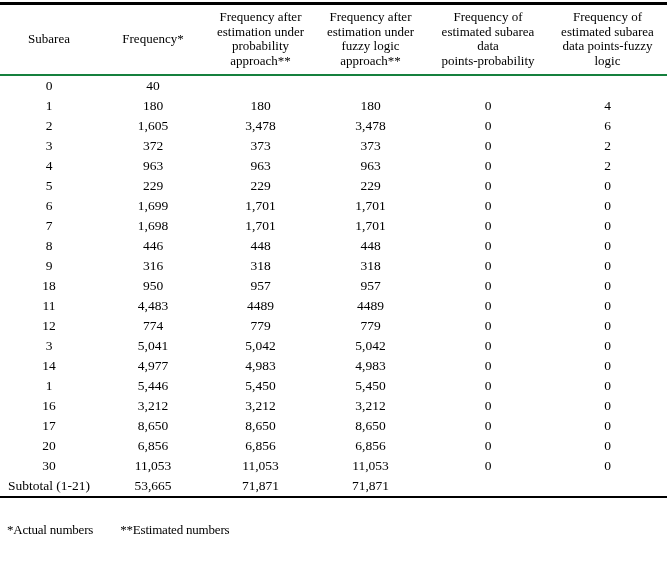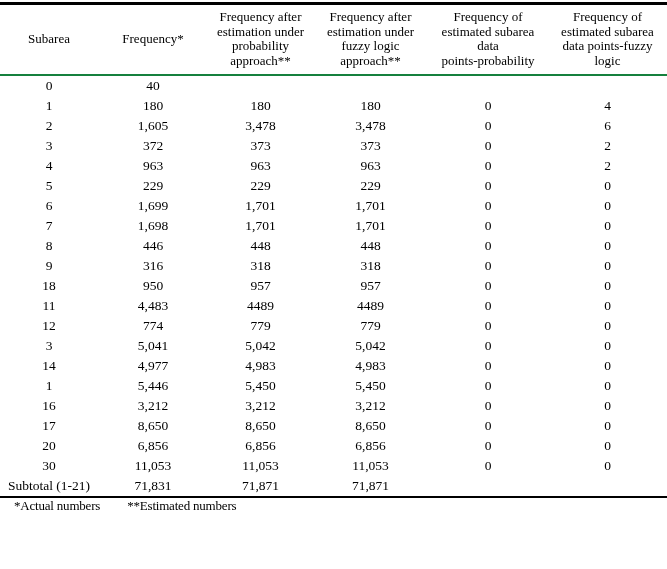--- a/index.html
+++ b/index.html
@@ -43,22 +43,22 @@
     height: 20px;
     font-size: 13.5px;
     line-height: 20px;
     text-align: center;
     vertical-align: middle;
     padding: 0;
     overflow: hidden;
     white-space: nowrap;
   }
   .footnotes {
-    margin-top: 0;
-    padding-left: 14px;
+    margin-top: 24px;
+    padding-left: 7px;
     font-size: 13px;
     letter-spacing: -0.2px;
   }
   .footnotes .fn + .fn { margin-left: 27px; }
 </style>
 </head>
 <body>
 
 <div class="page">
 
@@ -249,21 +249,21 @@
         <tr>
           <td>30</td>
           <td>11,053</td>
           <td>11,053</td>
           <td>11,053</td>
           <td>0</td>
           <td>0</td>
         </tr>
         <tr>
           <td>Subtotal (1-21)</td>
-          <td>71,831</td>
+          <td>53,665</td>
           <td>71,871</td>
           <td>71,871</td>
           <td></td>
           <td></td>
         </tr>
       </tbody>
   </table>
 
   <div class="footnotes">
     <span class="fn">*Actual numbers</span><span class="fn">**Estimated numbers</span>

